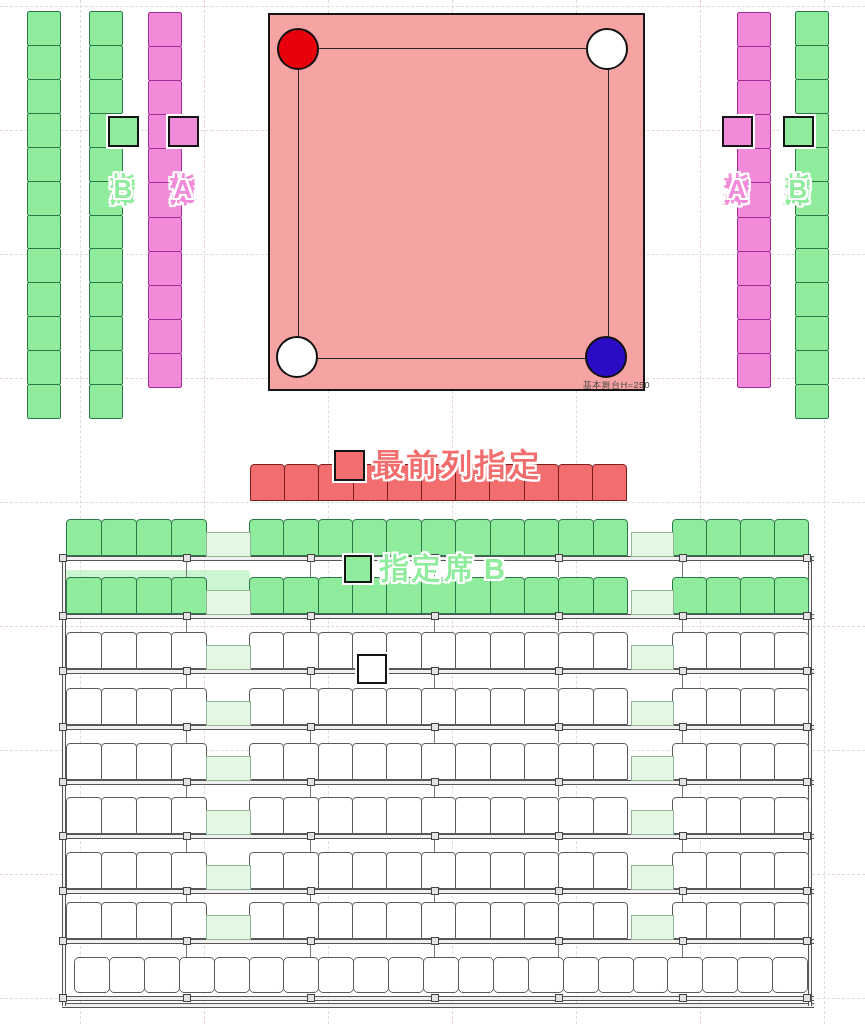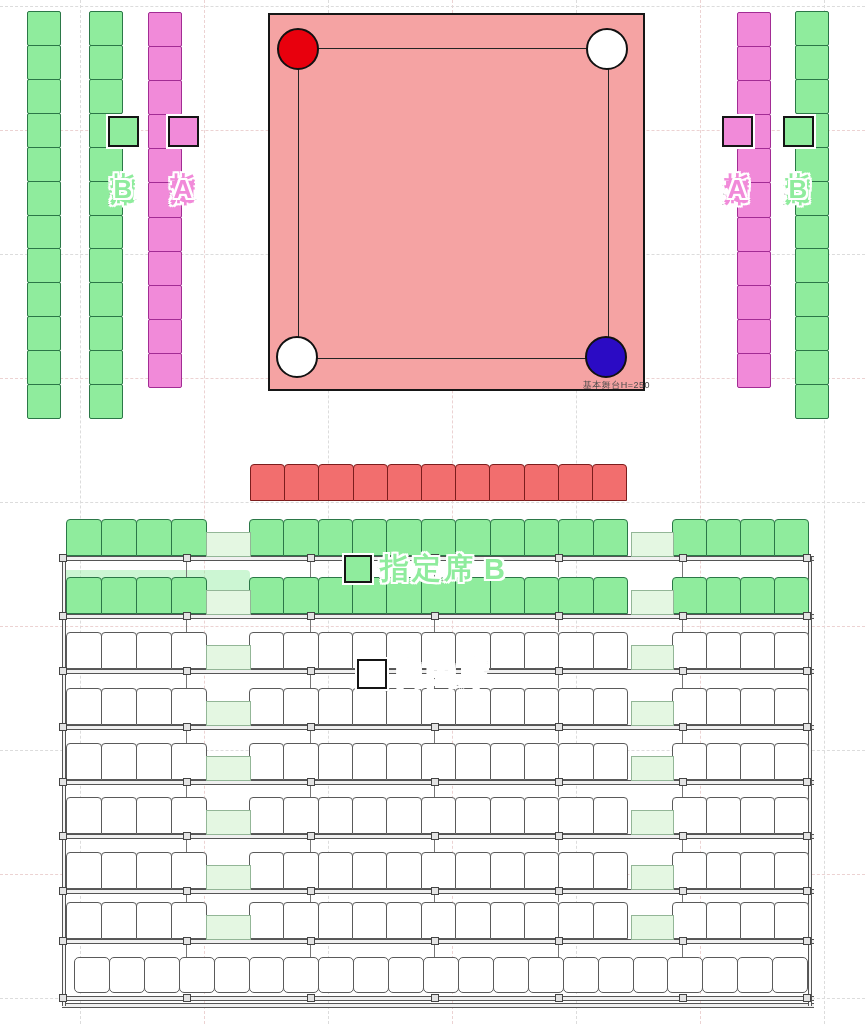--- a/index.html
+++ b/index.html
@@ -83,30 +83,33 @@
     <div class="sw sw-pink sw28"></div>
     <div class="vtext olt t-pink">指定席</div>
     <div class="letter olt t-pink">A</div>
   </div>
   <div class="vlabel" style="left:778px;top:116px">
     <div class="sw sw-green sw28"></div>
     <div class="vtext olt t-green">指定席</div>
     <div class="letter olt t-green">B</div>
   </div>
 
+  <div class="hlabel" style="left:334px;top:444px">
+    <div class="sw sw-red sw28"></div>
+    <div class="txt olt t-red" style="font-size:31px">最前列指定</div>
+  </div>
 
   <div class="hlabel" style="left:344px;top:549px">
     <div class="sw sw-green sw25"></div>
     <div class="txt olt t-green" style="font-size:29px">指定席</div>
     <div class="txt olt t-green b-gap" style="font-size:29px">B</div>
   </div>
 
   <div class="hlabel" style="left:357px;top:654px">
     <div class="sw sw-white sw27"></div>
-    <div class="txt olt t-white" style="font-size:29px">自由席</div>
   </div>
 
 <div class="gridv" style="left: 80px;"></div>
     <div class="gridv gpink" style="left: 204px;"></div>
     <div class="gridv" style="left: 328px;"></div>
     <div class="gridv gpink" style="left: 452px;"></div>
     <div class="gridv" style="left: 576px;"></div>
     <div class="gridv gpink" style="left: 700px;"></div>
     <div class="gridv" style="left: 824px;"></div>
     <div class="gridh" style="top: 6px;"></div>

